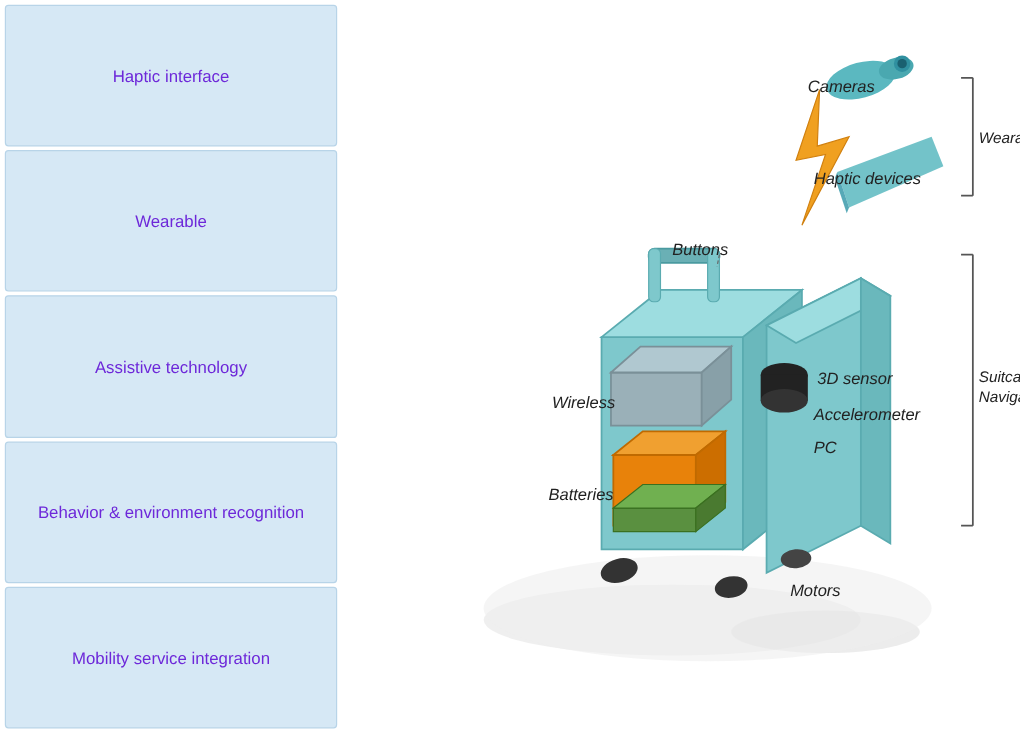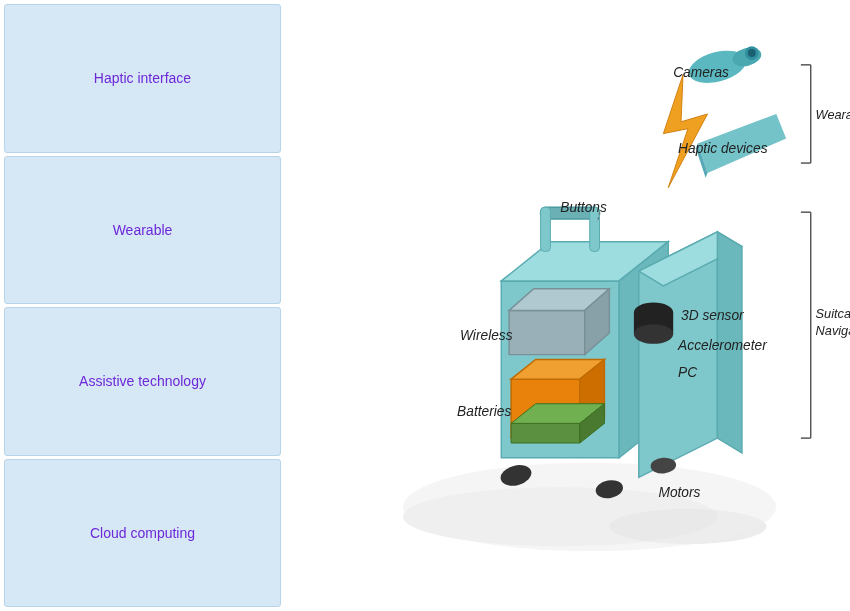--- a/index.html
+++ b/index.html
@@ -56,21 +56,24 @@
       height: 100%;
     }
   </style>
 </head>
 <body>
 
 <div class="left-panel">
 <div class="category-item">Haptic interface</div>
     <div class="category-item">Wearable</div>
     <div class="category-item">Assistive technology</div>
-    <div class="category-item">Cloud computing</div>
+    <div class="category-item">Behavior &amp; environment
+recognition</div>
+    <div class="category-item">Mobility service
+integration</div>
   </div>
 
 <div class="right-panel">
   <div class="diagram-container">
     <svg viewBox="0 0 565 590" xmlns="http://www.w3.org/2000/svg">
 
       <ellipse cx="270" cy="510" rx="160" ry="30" fill="#e0e0e0" opacity="0.5"></ellipse>
       <ellipse cx="400" cy="520" rx="80" ry="18" fill="#d0d0d0" opacity="0.4"></ellipse>
 
       <ellipse cx="300" cy="500" rx="190" ry="45" fill="#eeeeee" opacity="0.6"></ellipse>

